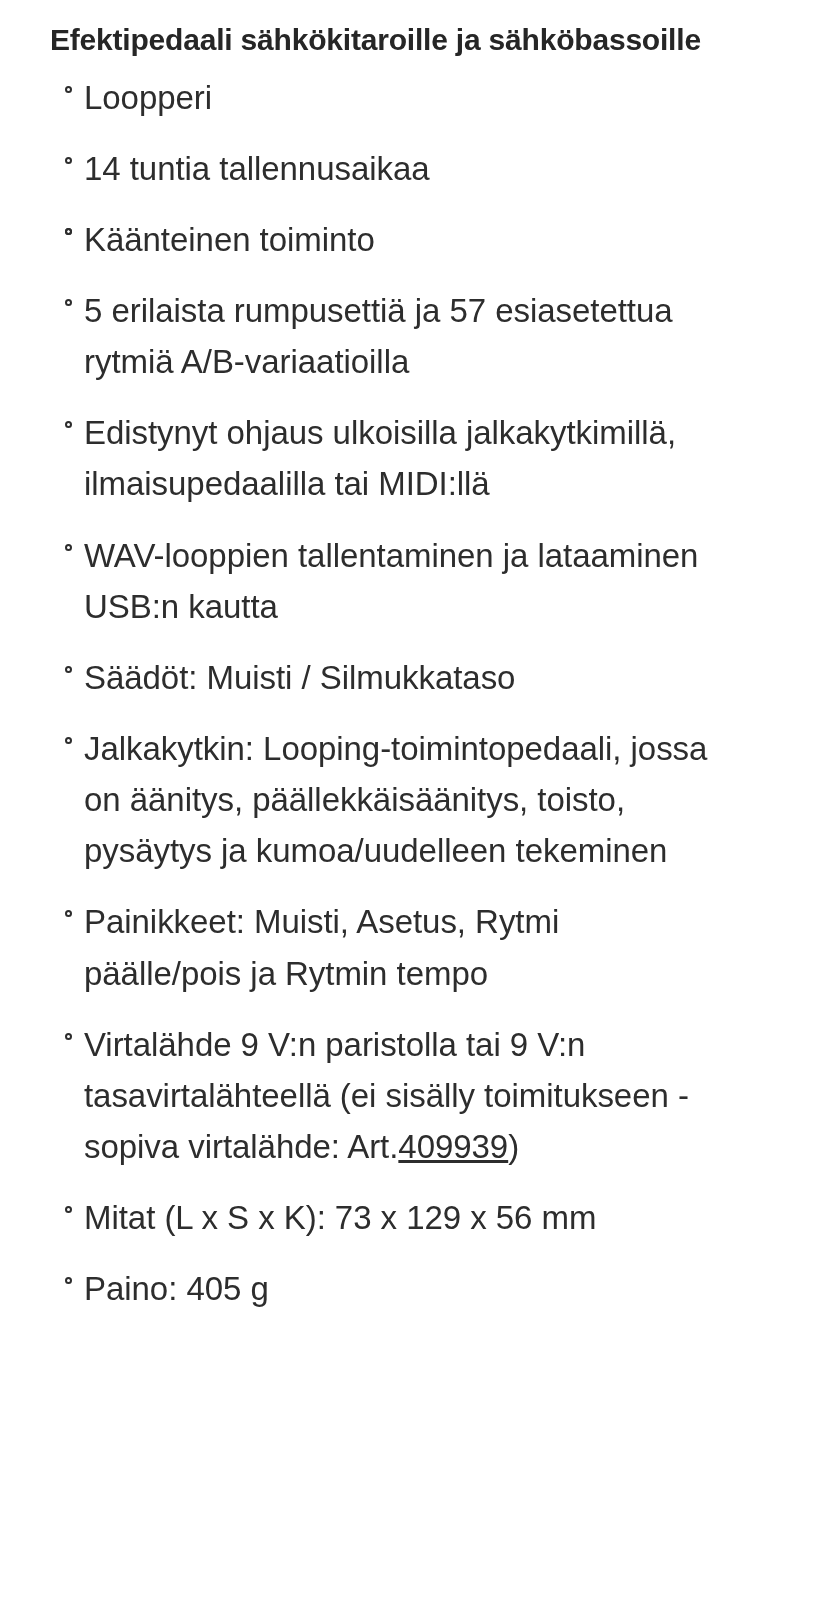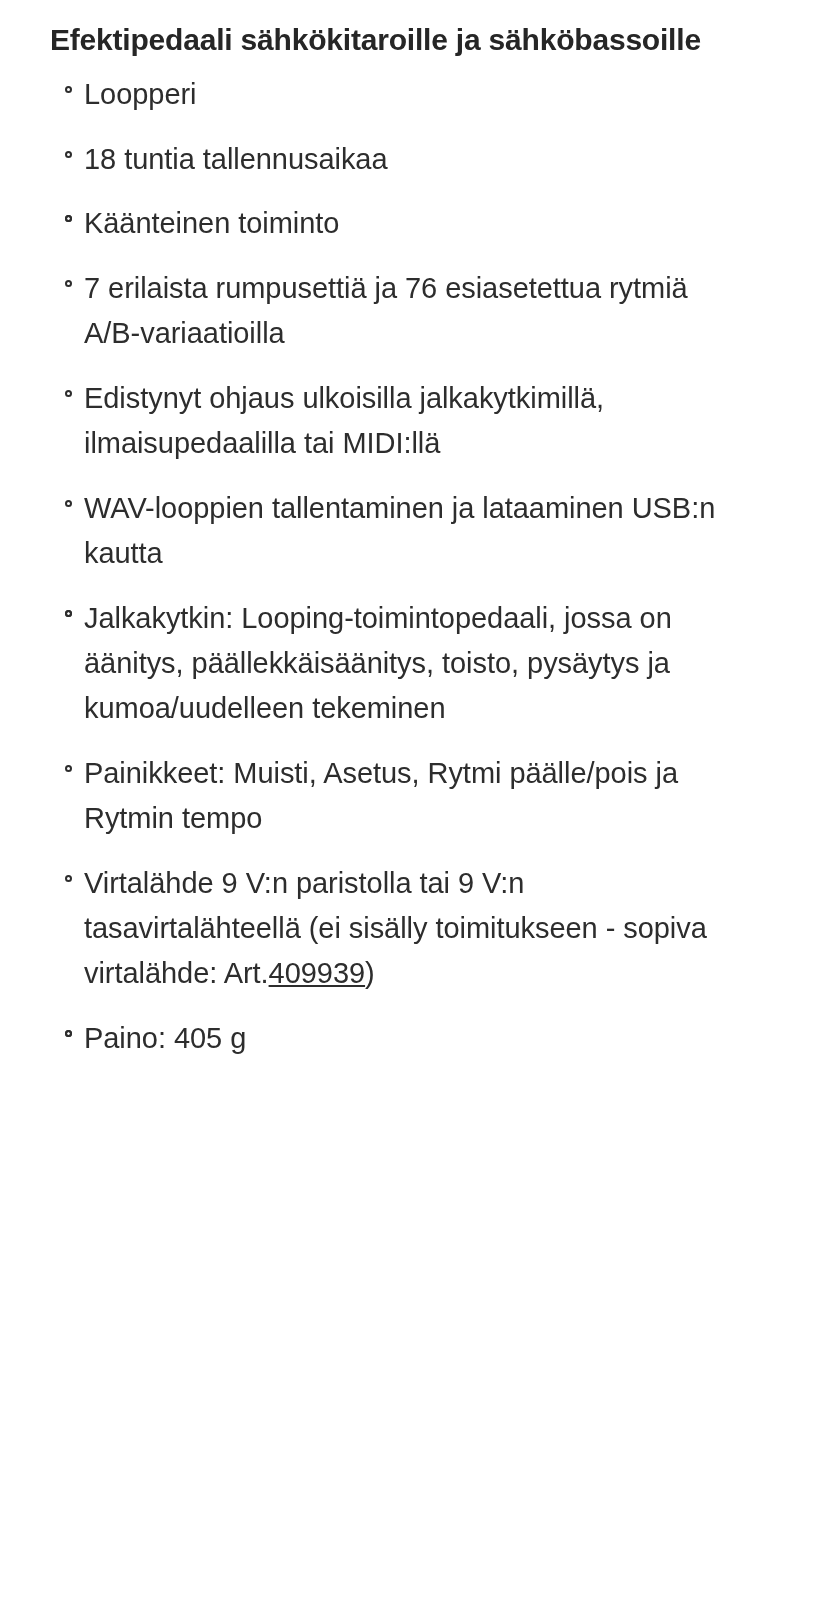--- a/index.html
+++ b/index.html
@@ -37,21 +37,21 @@
   ul.feature-list {
     list-style: none;
     margin: 0;
     padding: 0;
   }
 
   li.feature-item {
     position: relative;
     padding-left: 34px;
     margin: 0 0 20px 0;
-    font-size: 29px;
+    font-size: 33px;
     line-height: 1.55;
     color: #2d2d2d;
     max-width: 692px;
     letter-spacing: -0.05px;
   }
 
   li.feature-item:last-child {
     margin-bottom: 15px;
   }
 
@@ -88,69 +88,71 @@
   <ul class="feature-list">
 
     <li class="feature-item">
       <span class="bullet-marker"></span>
       <span class="item-text">Loopperi</span>
     </li>
 
 
     <li class="feature-item">
       <span class="bullet-marker"></span>
-      <span class="item-text">18 tuntia tallennusaikaa</span>
+      <span class="item-text">14 tuntia tallennusaikaa</span>
     </li>
 
     <li class="feature-item">
       <span class="bullet-marker"></span>
     </li>
 
     <li class="feature-item">
       <span class="bullet-marker"></span>
       <span class="item-text">Käänteinen toiminto</span>
     </li>
 
     <li class="feature-item">
       <span class="bullet-marker"></span>
-      <span class="item-text">7 erilaista rumpusettiä ja 76 esiasetettua rytmiä A/B-variaatioilla</span>
+      <span class="item-text">5 erilaista rumpusettiä ja 57 esiasetettua rytmiä A/B-variaatioilla</span>
     </li>
 
     <li class="feature-item">
       <span class="bullet-marker"></span>
       <span class="item-text">Edistynyt ohjaus ulkoisilla jalkakytkimillä, ilmaisupedaalilla tai MIDI:llä</span>
     </li>
 
 
     <li class="feature-item">
       <span class="bullet-marker"></span>
       <span class="item-text">WAV-looppien tallentaminen ja lataaminen USB:n kautta</span>
     </li>
 
     <li class="feature-item">
       <span class="bullet-marker"></span>
+      <span class="item-text">Säädöt: Muisti / Silmukkataso</span>
     </li>
 
     <li class="feature-item">
       <span class="bullet-marker"></span>
       <span class="item-text">Jalkakytkin: Looping-toimintopedaali, jossa on äänitys, päällekkäisäänitys, toisto, pysäytys ja kumoa/uudelleen tekeminen</span>
     </li>
 
     <li class="feature-item">
       <span class="bullet-marker"></span>
       <span class="item-text">Painikkeet: Muisti, Asetus, Rytmi päälle/pois ja Rytmin tempo</span>
     </li>
 
     <li class="feature-item">
       <span class="bullet-marker"></span>
       <span class="item-text">Virtalähde 9 V:n paristolla tai 9 V:n tasavirtalähteellä (ei sisälly toimitukseen - sopiva virtalähde: Art.</span><a class="art-link" href="#">409939</a><span class="item-text">)</span>
     </li>
 
     <li class="feature-item">
       <span class="bullet-marker"></span>
+      <span class="item-text">Mitat (L x S x K): 73 x 129 x 56 mm</span>
     </li>
 
     <li class="feature-item">
       <span class="bullet-marker"></span>
       <span class="item-text">Paino: 405 g</span>
     </li>
 
   </ul>
 </div>
 

